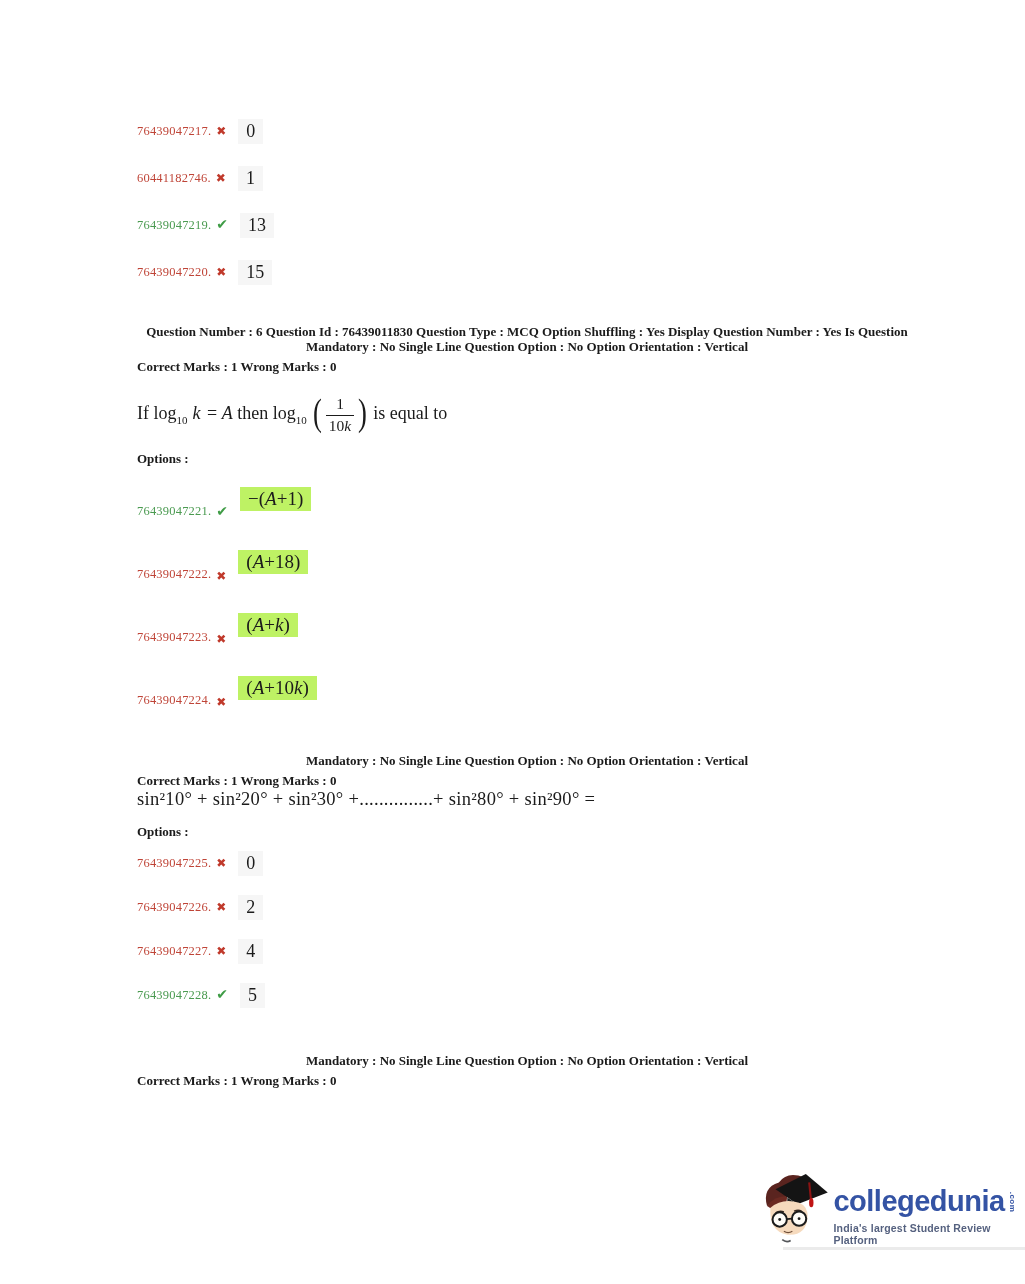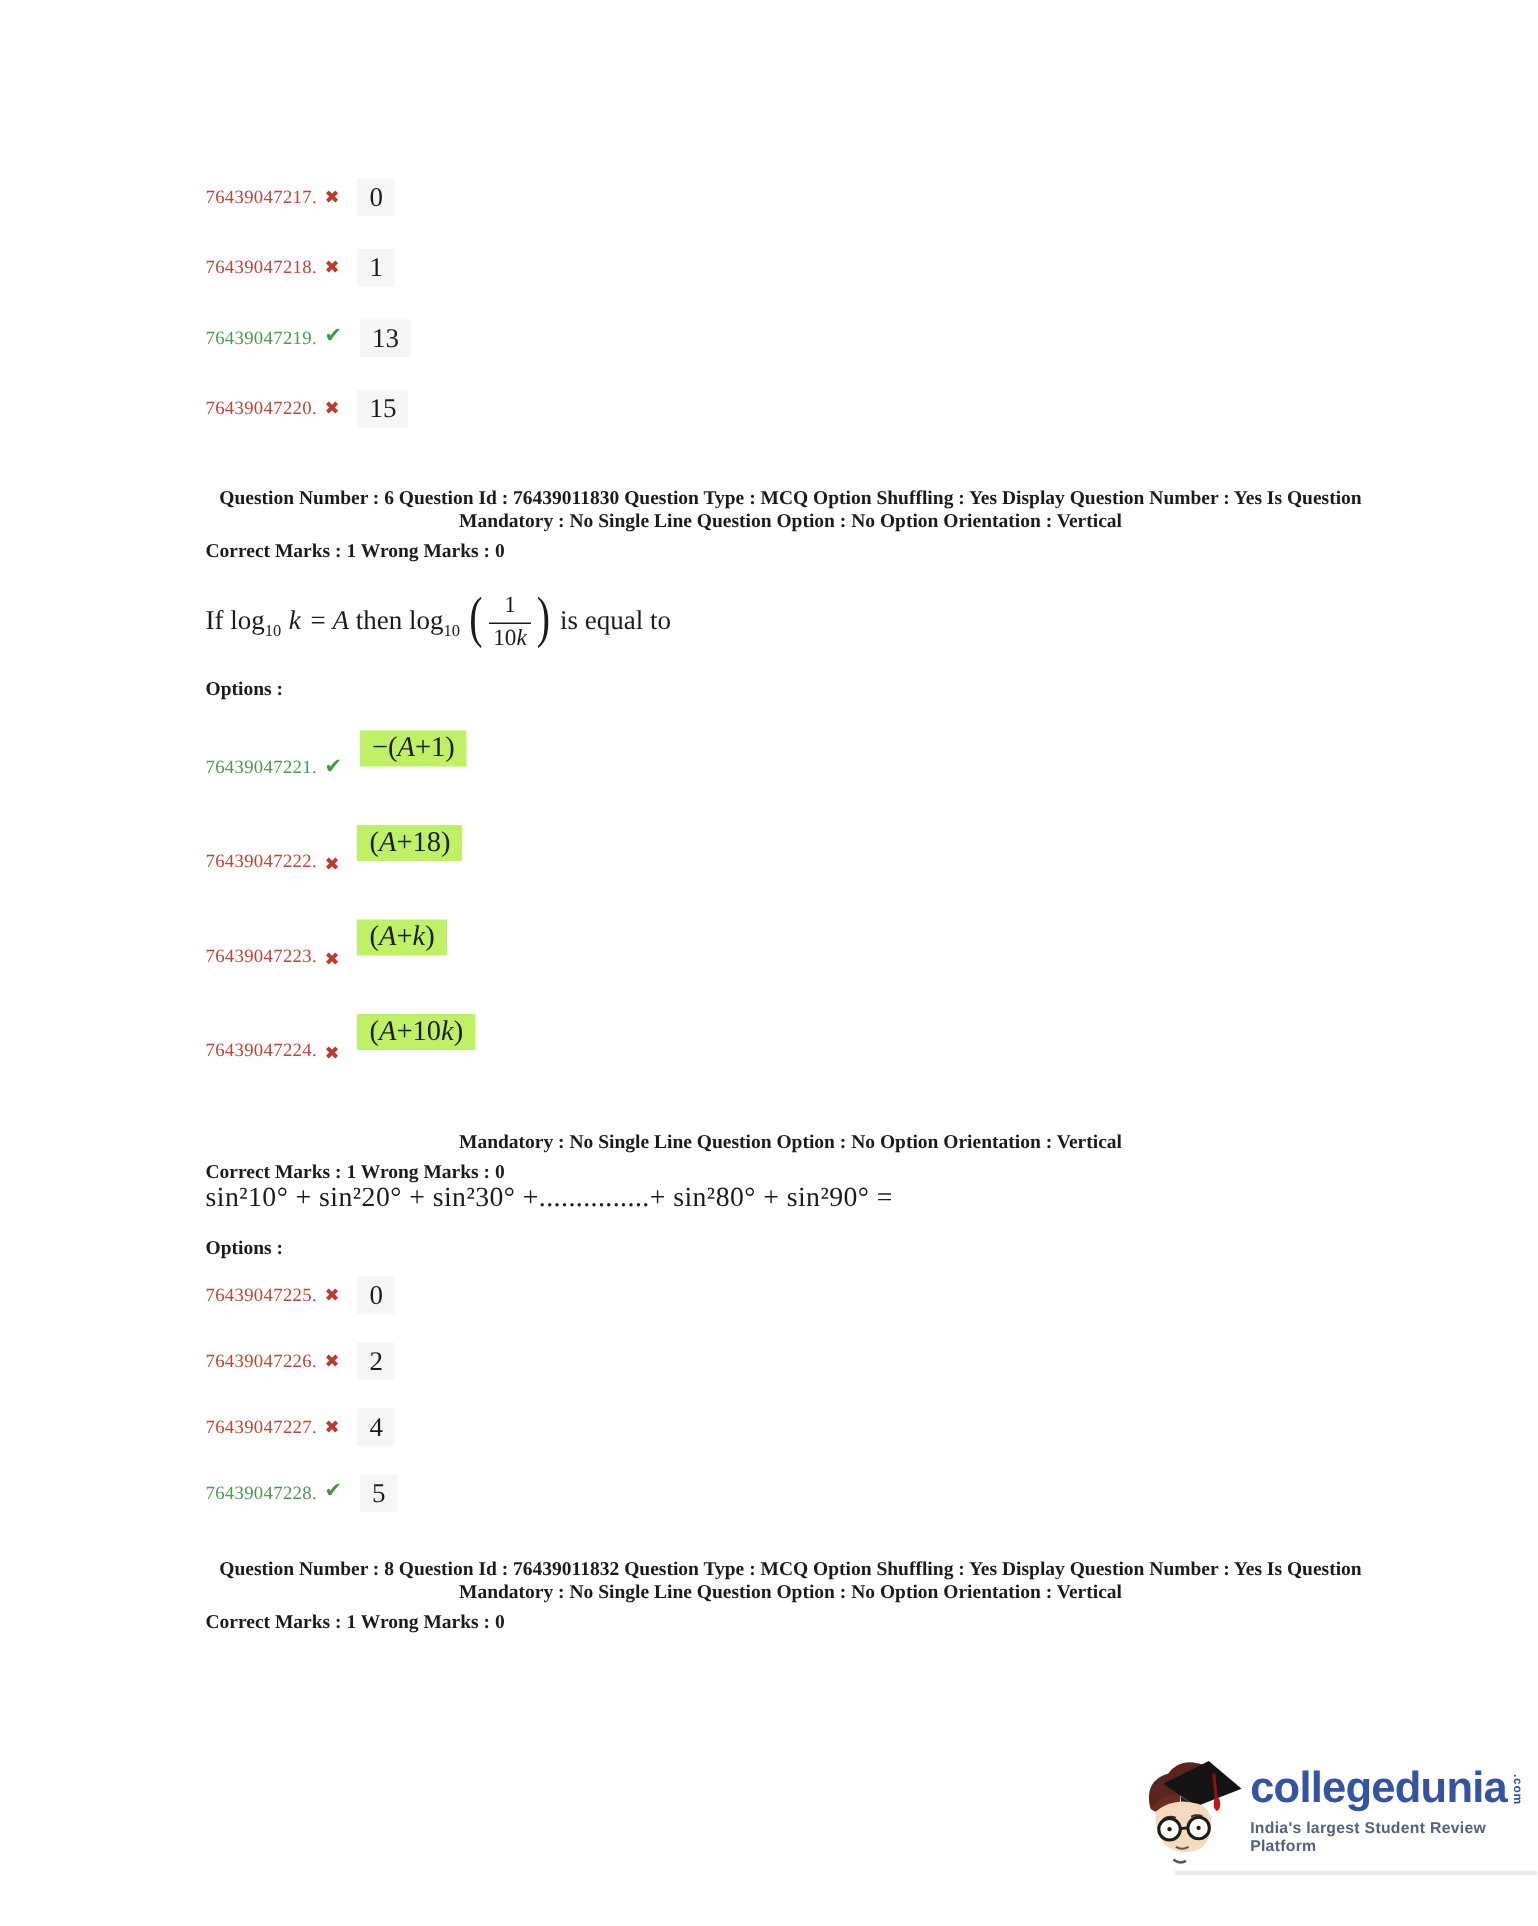--- a/index.html
+++ b/index.html
@@ -43,21 +43,21 @@
   
   .frow{display:flex;align-items:flex-end;height:46px;margin-top:17px;}
   .frow.first{margin-top:8px;}
   .frow .opt-id,.frow .status-icon{margin-bottom:2px;}
   .opt-formula{font-size:19px;margin-left:12px;margin-bottom:10px;background:#bef264;padding:1px 8px;}
 
   
   .q7-formula{font-size:18.5px;margin-top:0;letter-spacing:.3px;}
 
   
-  .logo{position:absolute;left:762px;top:1166px;display:flex;align-items:flex-start;}
+  .logo{position:absolute;left:762px;top:1166px;display:flex;align-items:flex-end;}
   .logo-text{padding-top:12px;margin-left:4px;}
   .brand-row{display:flex;align-items:flex-start;position:relative;}
   .brand{font-family:"Liberation Sans",sans-serif;font-weight:bold;font-size:29px;
          color:#3453a4;letter-spacing:-.5px;line-height:1;}
   .tld-wrap{position:relative;width:10px;height:30px;}
   .tld{position:absolute;left:7px;top:15px;transform:translate(-50%,-50%) rotate(90deg);
        font-family:"Liberation Sans",sans-serif;font-weight:bold;font-size:8px;
        color:#3453a4;white-space:nowrap;letter-spacing:.5px;}
   .tagline{font-family:"Liberation Sans",sans-serif;font-size:10.5px;font-weight:bold;
            color:#55617f;margin-top:5px;letter-spacing:.2px;}
@@ -69,21 +69,21 @@
 <div class="page">
   <div class="content">
 
     <section>
       <div class="ansrow top wrong">
         <span class="opt-id">76439047217.</span>
         <span class="status-icon">✖</span>
         <span class="opt-val">0</span>
       </div>
       <div class="ansrow top wrong">
-        <span class="opt-id">76439047218.</span>
+        <span class="opt-id">60441182746.</span>
         <span class="status-icon">✖</span>
         <span class="opt-val">1</span>
       </div>
       <div class="ansrow top correct">
         <span class="opt-id">76439047219.</span>
         <span class="status-icon">✔</span>
         <span class="opt-val">13</span>
       </div>
       <div class="ansrow top wrong">
         <span class="opt-id">76439047220.</span>
@@ -151,21 +151,21 @@
         <span class="opt-val">4</span>
       </div>
       <div class="ansrow q7row correct">
         <span class="opt-id">76439047228.</span>
         <span class="status-icon">✔</span>
         <span class="opt-val">5</span>
       </div>
     </section>
 
     <section class="q-sec q8-sec">
-      <p class="q-header"><span>Question Number : 8 Question Id : 76439011832 Question Type : MCQ Option Shuffling : Yes Display Question Number : Yes Is Question</span><br><span>Mandatory : No Single Line Question Option : No Option Orientation : Vertical</span></p>
+      <p class="q-header"><br><span>Mandatory : No Single Line Question Option : No Option Orientation : Vertical</span></p>
       <p class="q-marks">Correct Marks : 1 Wrong Marks : 0</p>
     </section>
 
   </div>
 
   <div class="logo">
     <svg width="72" height="80" viewBox="0 0 80 88">
 
       <path d="M6 44 Q0 22 20 16 Q30 2 50 10 L47 34 Q26 28 6 44 Z" fill="#5a241f"></path>
       <path d="M6 44 Q14 32 30 32 L28 48 Q14 50 6 44 Z" fill="#6b2a22"></path>

